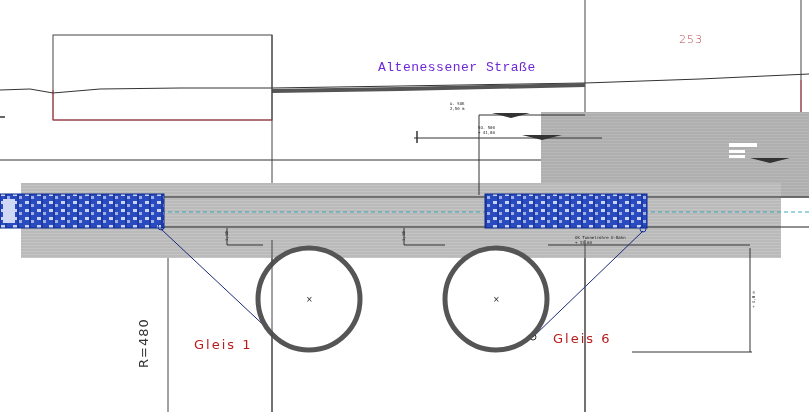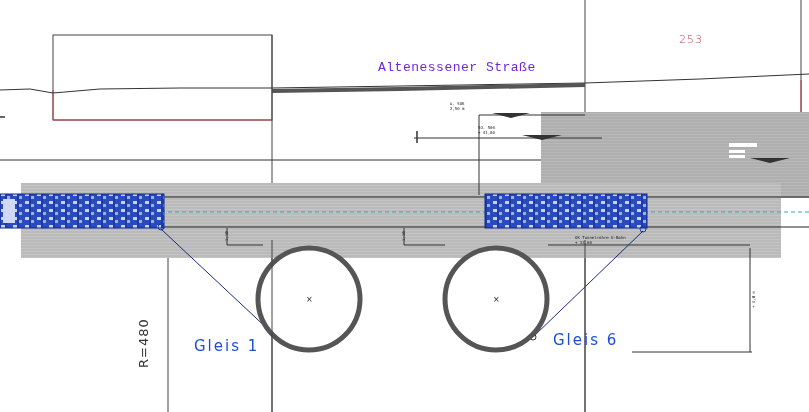--- a/index.html
+++ b/index.html
@@ -1,20 +1,20 @@
 <!DOCTYPE html>
 <html><head>
 <meta charset="utf-8">
 <style>
   html, body { margin: 0; padding: 0; background: #ffffff; }
   body { width: 809px; height: 412px; overflow: hidden; position: relative; font-family: "DejaVu Sans", sans-serif; }
   #canvas { position: absolute; left: 0; top: 0; width: 809px; height: 412px; }
   .street-label { position: absolute; left: 343px; top: 60px; font-family: "Liberation Mono", monospace; font-size: 13px; color: #6d28d9; letter-spacing: 0.5px; margin-left: 35px; }
   .parcel-num { position: absolute; left: 679px; top: 33px; font-family: "DejaVu Sans", sans-serif; font-size: 11px; color: #b0414a; font-weight: 300; letter-spacing: 1px; }
-  .track-label { position: absolute; font-family: "DejaVu Sans", sans-serif; font-size: 15px; color: #1d4ed8; letter-spacing: 2px; }
+  .track-label { position: absolute; font-family: "DejaVu Sans", sans-serif; font-size: 13px; color: #b91c1c; letter-spacing: 2px; }
   .radius-label { position: absolute; left: 136px; top: 368px; width: 50px; font-family: "DejaVu Sans", sans-serif; font-size: 13px; color: #333; transform: rotate(-90deg); transform-origin: left top; letter-spacing: 1px; }
   .tiny { position: absolute; font-family: "DejaVu Sans Mono", monospace; font-size: 4px; color: #222; line-height: 5px; white-space: nowrap; }
   .tiny-rot { position: absolute; font-family: "DejaVu Sans Mono", monospace; font-size: 4px; color: #222; transform: rotate(-90deg); transform-origin: left top; white-space: nowrap; }
 </style>
 </head>
 <body>
 
 <svg id="canvas" width="809" height="412" viewBox="0 0 809 412" xmlns="http://www.w3.org/2000/svg">
   <defs>
     <pattern id="hatch" width="4" height="3" patternUnits="userSpaceOnUse">

